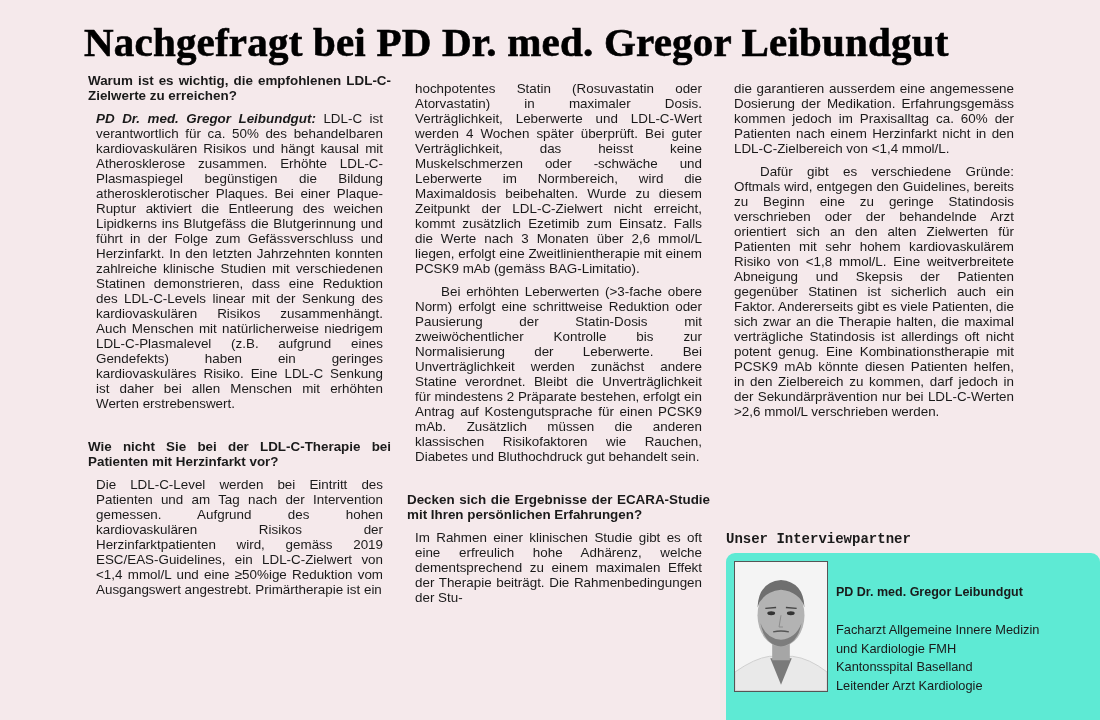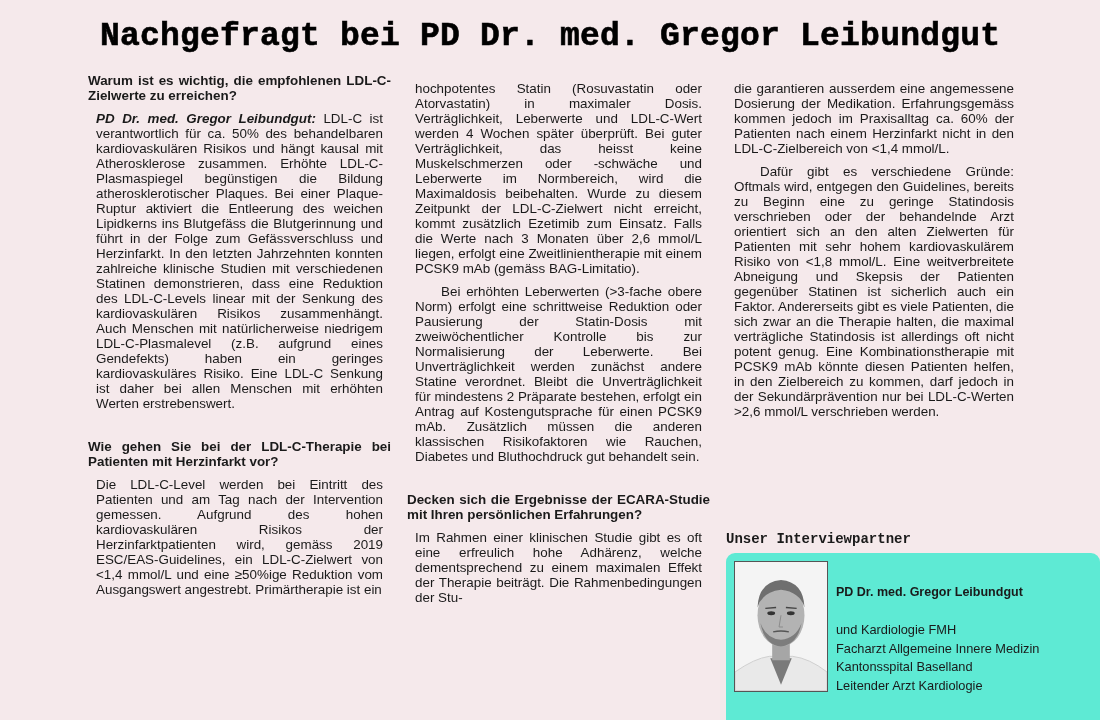--- a/index.html
+++ b/index.html
@@ -4,23 +4,23 @@
 <style>
   html, body { margin: 0; padding: 0; }
   body {
     width: 1100px; height: 720px; overflow: hidden;
     background: #f5e9eb;
     font-family: "Liberation Sans", sans-serif;
     color: #1a1a1a;
     position: relative;
   }
   .title {
-    position: absolute; left: 100px; top: 18px;
-    font-family: Liberation Mono, monospace;
-    font-weight: 900; font-size: 33px; letter-spacing: 0.2px;
+    position: absolute; left: 84px; top: 18px;
+    font-family: Liberation Serif, serif;
+    font-weight: 900; font-size: 41px; letter-spacing: 0.2px;
     color: #000; margin: 0;
     transform: scaleX(1.0);
     -webkit-text-stroke: 0.6px #000;
   }
   .col {
     position: absolute; top: 73px;
     font-size: 13.4px; line-height: 15px;
     text-align: justify; hyphens: manual;
   }
   .col1 { left: 88px; width: 303px; }
@@ -58,21 +58,21 @@
 </style>
 </head>
 <body>
 
 <h1 class="title">Nachgefragt bei PD Dr. med. Gregor Leibundgut</h1>
 
 <div class="col col1">
   <p class="q">Warum ist es wichtig, die empfohlenen LDL-C-Zielwerte zu erreichen?</p>
   <p class="p"><span class="speaker">PD Dr. med. Gregor Leibundgut:</span><span> LDL-C ist verantwortlich für ca. 50% des behandelbaren kardiovaskulären Risikos und hängt kausal mit Atherosklerose zusammen. Erhöhte LDL-C-Plasmaspiegel begünstigen die Bildung atherosklerotischer Plaques. Bei einer Plaque-Ruptur aktiviert die Entleerung des weichen Lipidkerns ins Blutgefäss die Blutgerinnung und führt in der Folge zum Gefässverschluss und Herzinfarkt. In den letzten Jahrzehnten konnten zahlreiche klinische Studien mit verschiedenen Statinen demonstrieren, dass eine Reduktion des LDL-C-Levels linear mit der Senkung des kardiovaskulären Risikos zusammenhängt. Auch Menschen mit natürlicherweise niedrigem LDL-C-Plasmalevel (z.B. aufgrund eines Gendefekts) haben ein geringes kardiovaskuläres Risiko. Eine LDL-C Senkung ist daher bei allen Menschen mit erhöhten Werten erstrebenswert.</span></p>
   <div class="gap"></div>
-  <p class="q">Wie gehen Sie bei der LDL-C-Therapie bei Patienten mit Herzinfarkt vor?</p>
+  <p class="q">Wie nicht Sie bei der LDL-C-Therapie bei Patienten mit Herzinfarkt vor?</p>
   <p class="p">Die LDL-C-Level werden bei Eintritt des Patienten und am Tag nach der Intervention gemessen. Aufgrund des hohen kardiovaskulären Risikos der Herzinfarktpatienten wird, gemäss 2019 ESC/EAS-Guidelines, ein LDL-C-Zielwert von &lt;1,4 mmol/L und eine ≥50%ige Reduktion vom Ausgangswert angestrebt. Primärtherapie ist ein</p>
 </div>
 
 <div class="col col2">
   <p class="p">hochpotentes Statin (Rosuvastatin oder Atorvastatin) in maximaler Dosis. Verträglichkeit, Leberwerte und LDL-C-Wert werden 4 Wochen später überprüft. Bei guter Verträglichkeit, das heisst keine Muskelschmerzen oder -schwäche und Leberwerte im Normbereich, wird die Maximaldosis beibehalten. Wurde zu diesem Zeitpunkt der LDL-C-Zielwert nicht erreicht, kommt zusätzlich Ezetimib zum Einsatz. Falls die Werte nach 3 Monaten über 2,6 mmol/L liegen, erfolgt eine Zweitlinientherapie mit einem PCSK9 mAb (gemäss BAG-Limitatio).</p>
   <p class="p indent">Bei erhöhten Leberwerten (&gt;3-fache obere Norm) erfolgt eine schrittweise Reduktion oder Pausierung der Statin-Dosis mit zweiwöchentlicher Kontrolle bis zur Normalisierung der Leberwerte. Bei Unverträglichkeit werden zunächst andere Statine verordnet. Bleibt die Unverträglichkeit für mindestens 2 Präparate bestehen, erfolgt ein Antrag auf Kostengutsprache für einen PCSK9 mAb. Zusätzlich müssen die anderen klassischen Risikofaktoren wie Rauchen, Diabetes und Bluthochdruck gut behandelt sein.</p>
   <div class="gap"></div>
   <p class="q">Decken sich die Ergebnisse der ECARA-Studie mit Ihren persönlichen Erfahrungen?</p>
   <p class="p">Im Rahmen einer klinischen Studie gibt es oft eine erfreulich hohe Adhärenz, welche dementsprechend zu einem maximalen Effekt der Therapie beiträgt. Die Rahmenbedingungen der Stu-</p>
 </div>
@@ -96,18 +96,18 @@
       <ellipse cx="37" cy="52" rx="4" ry="2" fill="#333"></ellipse>
       <ellipse cx="57" cy="52" rx="4" ry="2" fill="#333"></ellipse>
       <path d="M31 47 L42 46 M52 46 L63 47" stroke="#444" stroke-width="1.5"></path>
       <path d="M47 54 L45 66 L49 66" stroke="#8a8a8a" stroke-width="1" fill="none"></path>
       <path d="M26 62 Q30 84 47 86 Q64 84 68 62 Q62 78 47 79 Q32 78 26 62 Z" fill="#7d7d7d"></path>
       <path d="M39 71 Q47 69 55 71" stroke="#555" stroke-width="1.5" fill="none"></path>
     </svg>
   </div>
   <p class="partner-name">PD Dr. med. Gregor Leibundgut</p>
   <div class="partner-lines">
+    <div>Facharzt Allgemeine Innere Medizin</div>
     <div>und Kardiologie FMH</div>
-    <div>Facharzt Allgemeine Innere Medizin</div>
     <div>Kantonsspital Baselland</div>
     <div>Leitender Arzt Kardiologie</div>
   </div>
 </div>
 
 </body></html>

